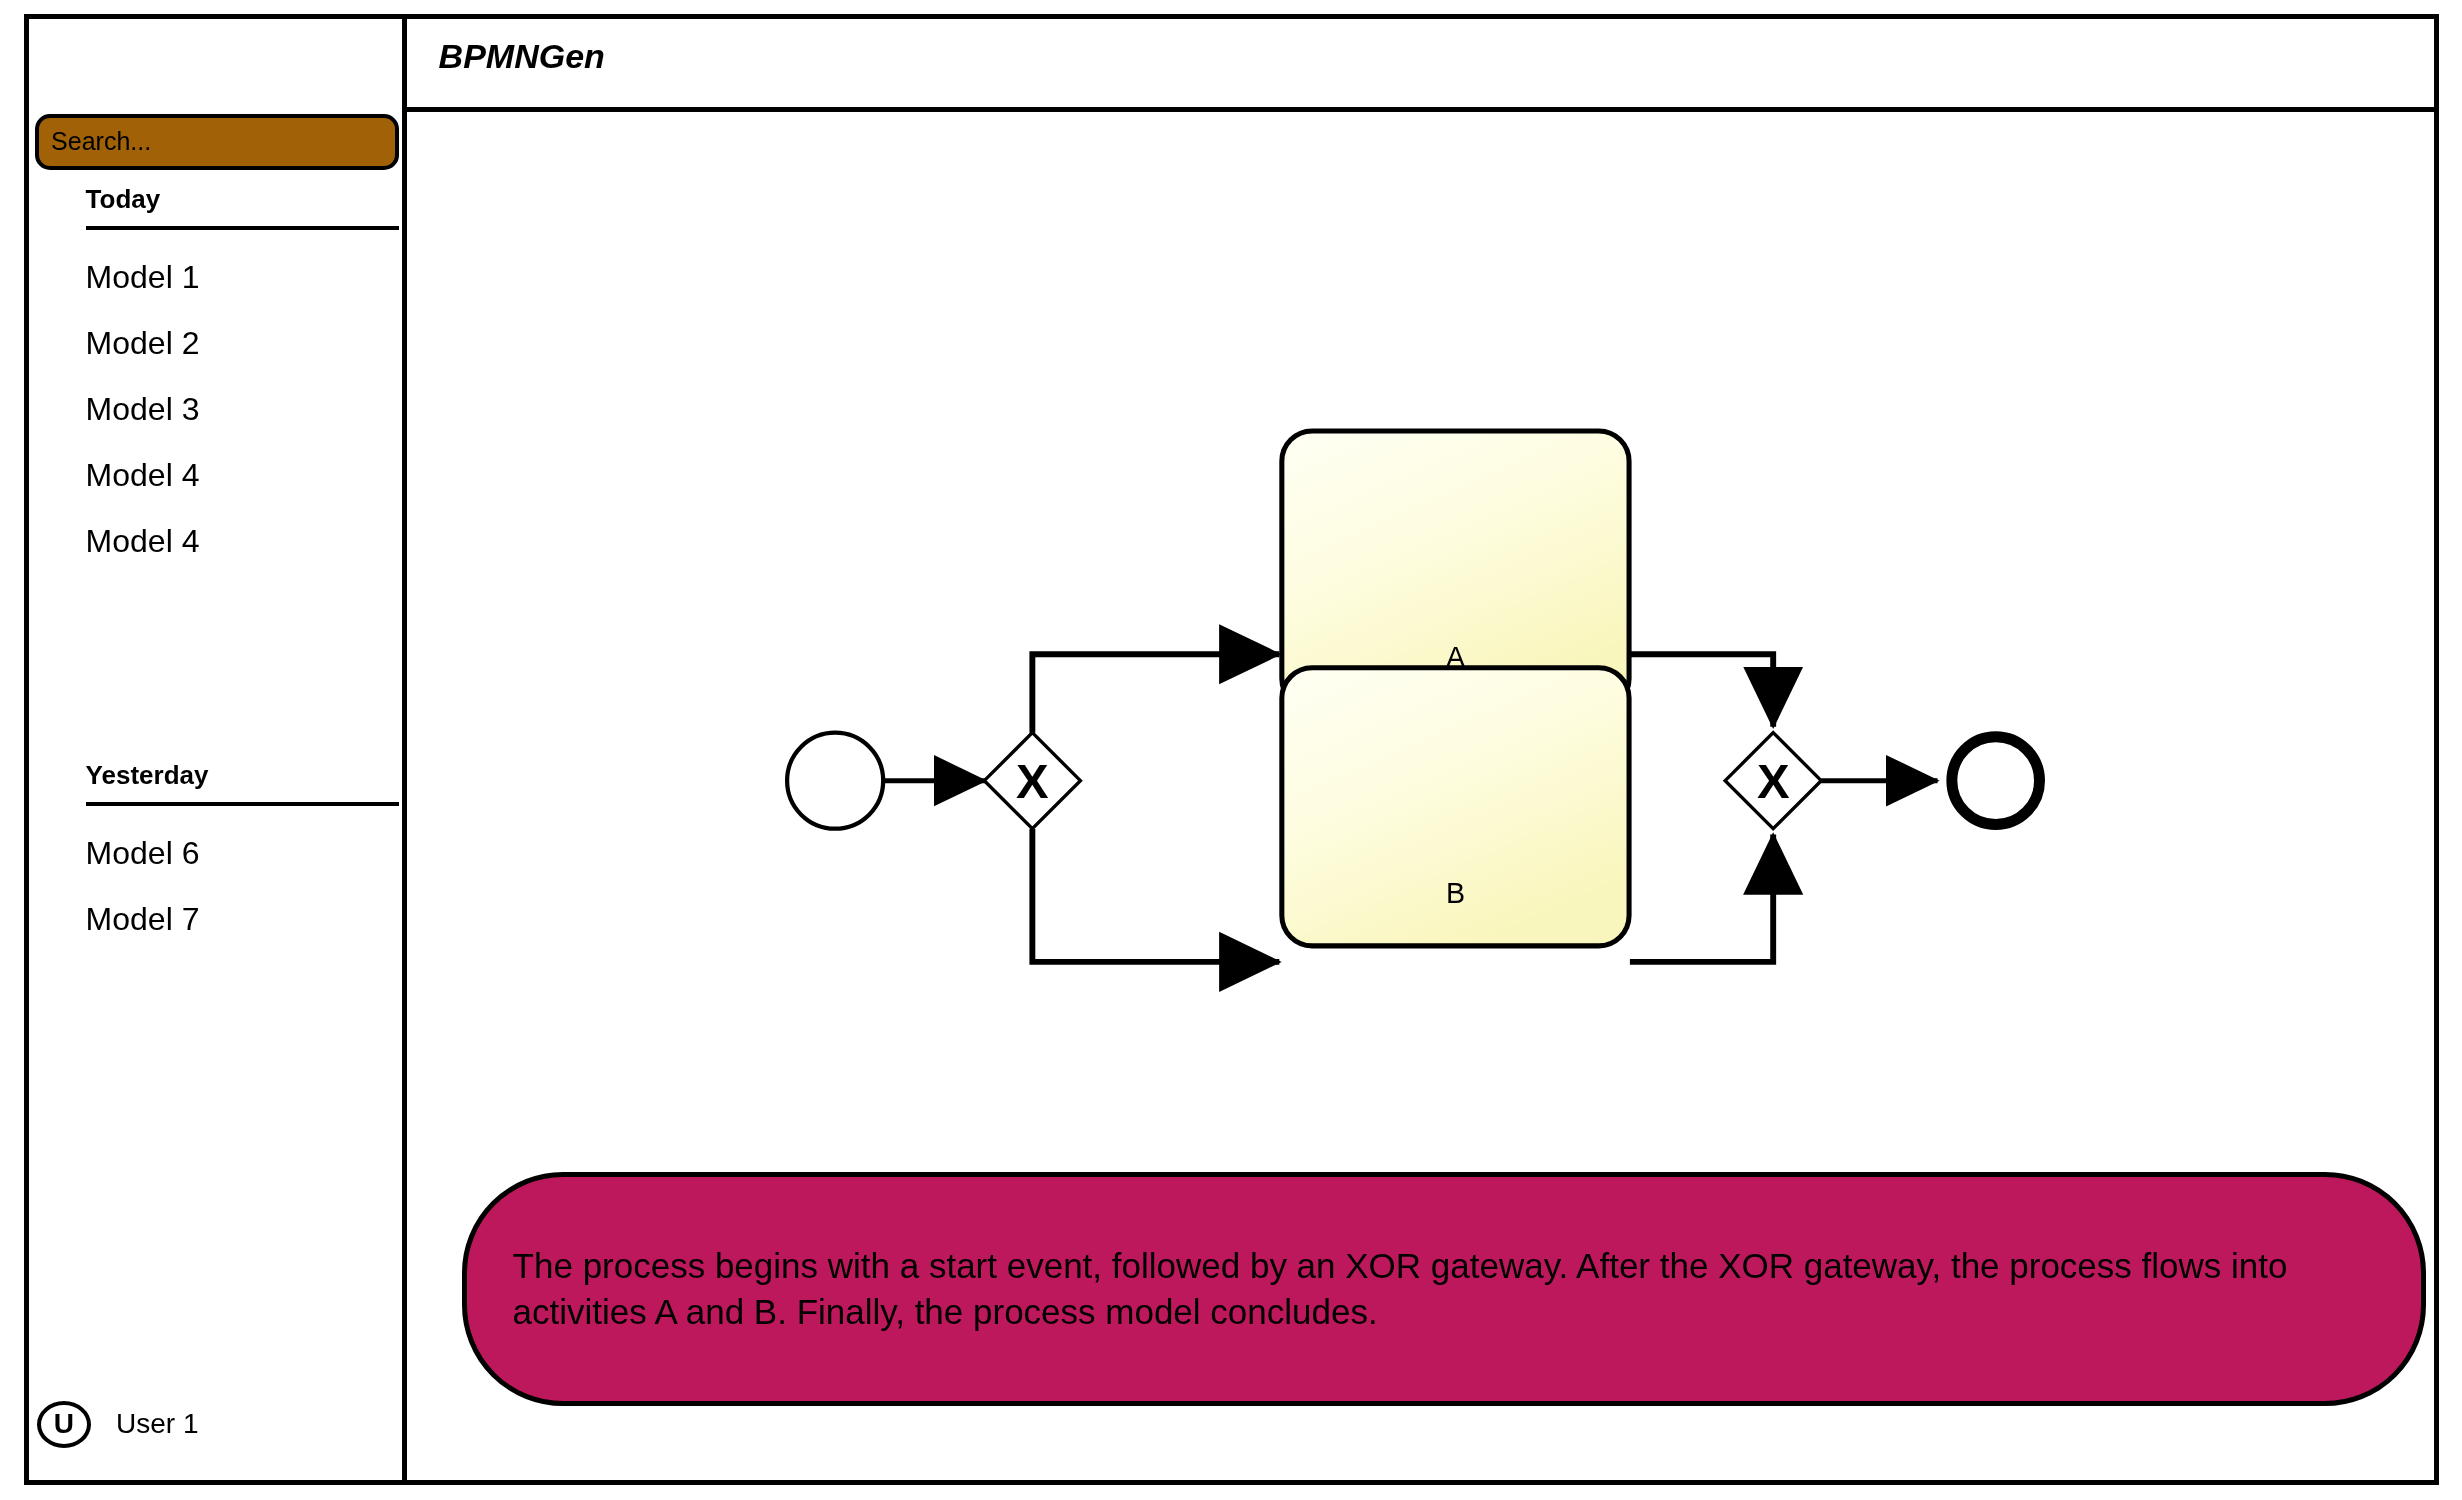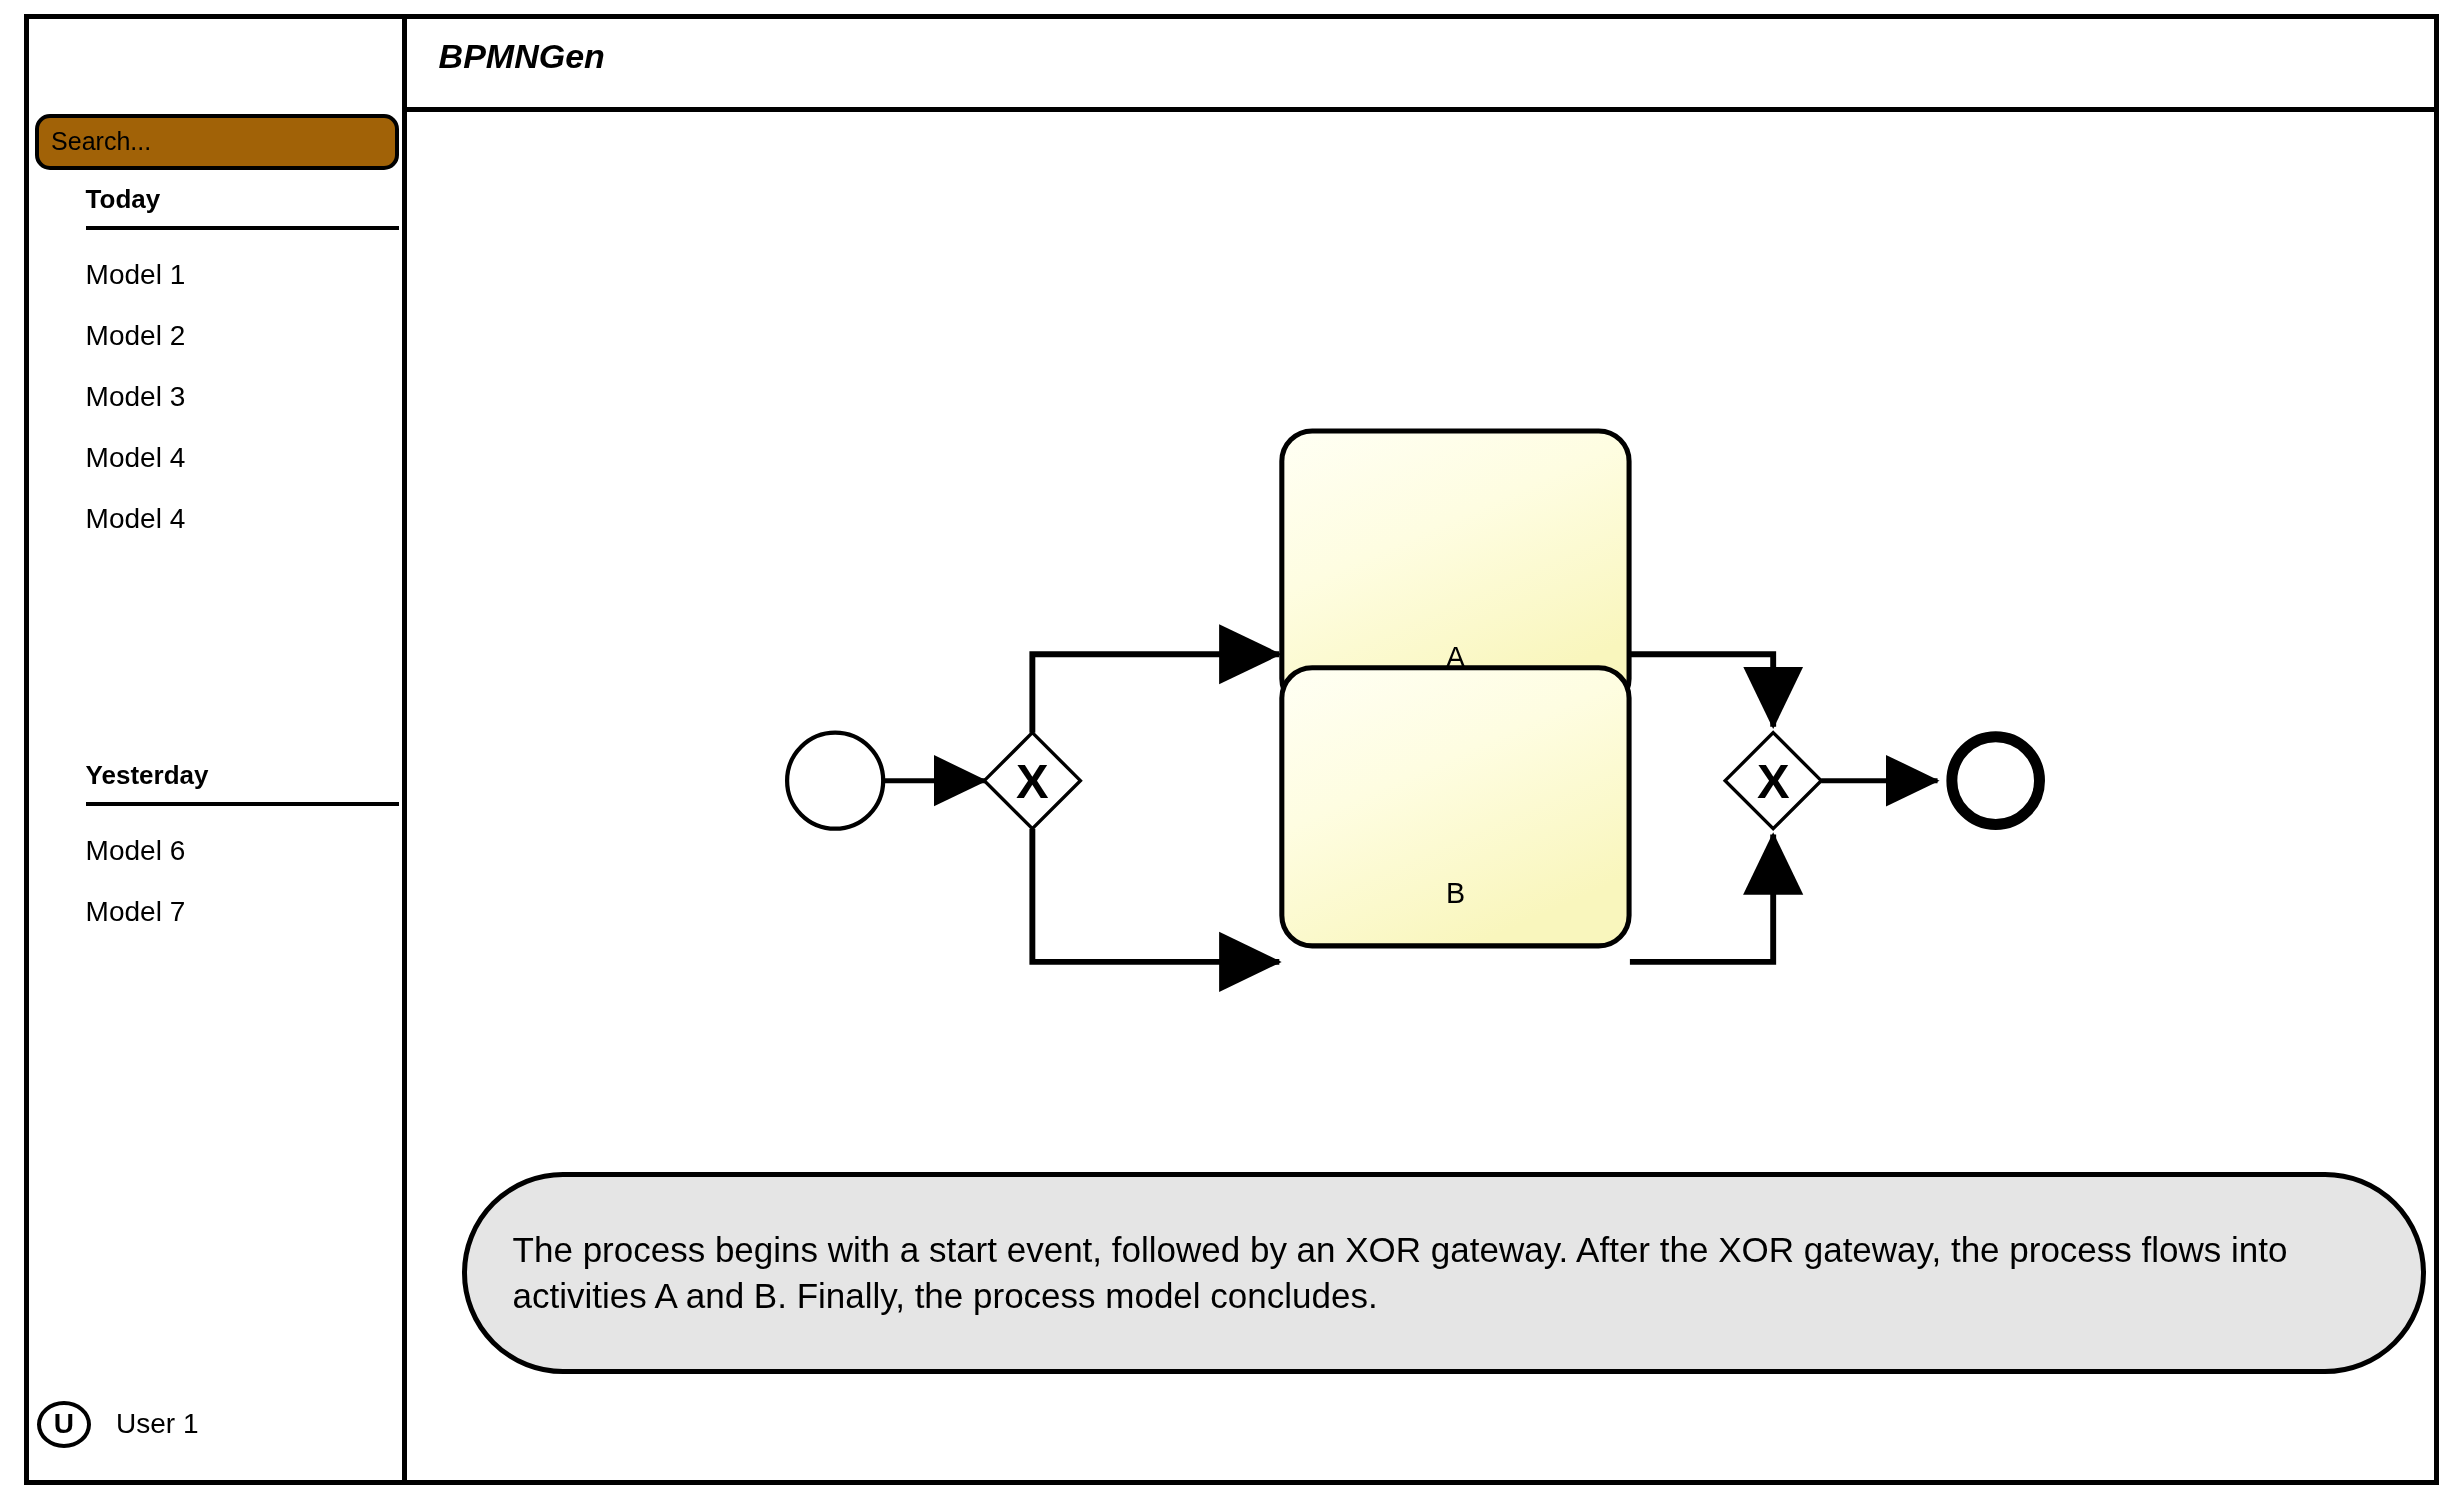--- a/index.html
+++ b/index.html
@@ -66,21 +66,21 @@
     white-space: nowrap;
   }
   .group-rule {
     margin-left: 10px;
     margin-top: 11.8px;
     width: 313px;
     height: 4.2px;
     background: #000000;
   }
   .nav-item {
-    font-size: 28px;
+    font-size: 32px;
     margin-left: 10px;
     margin-top: 29px;
     white-space: nowrap;
     cursor: pointer;
   }
   .nav-item:first-of-type { margin-top: 30px; }
 
   #user-row {
     position: absolute;
     left: 8.4px;
@@ -140,25 +140,25 @@
     bottom: 0;
   }
   #canvas svg { display: block; }
 
   
   #description-bubble {
     position: absolute;
     left: 55px;
     top: 1153px;
     width: 1964px;
-    height: 202px;
+    height: 234px;
     border: 5px solid #000000;
     border-radius: 101px;
     box-sizing: border-box;
-    background: #e5e5e5;
+    background: #be185d;
     display: flex;
     align-items: center;
   }
   #description-text {
     font-size: 35px;
     line-height: 1.30;
     padding: 0 46px;
     max-width: 1820px;
   }
 </style>

